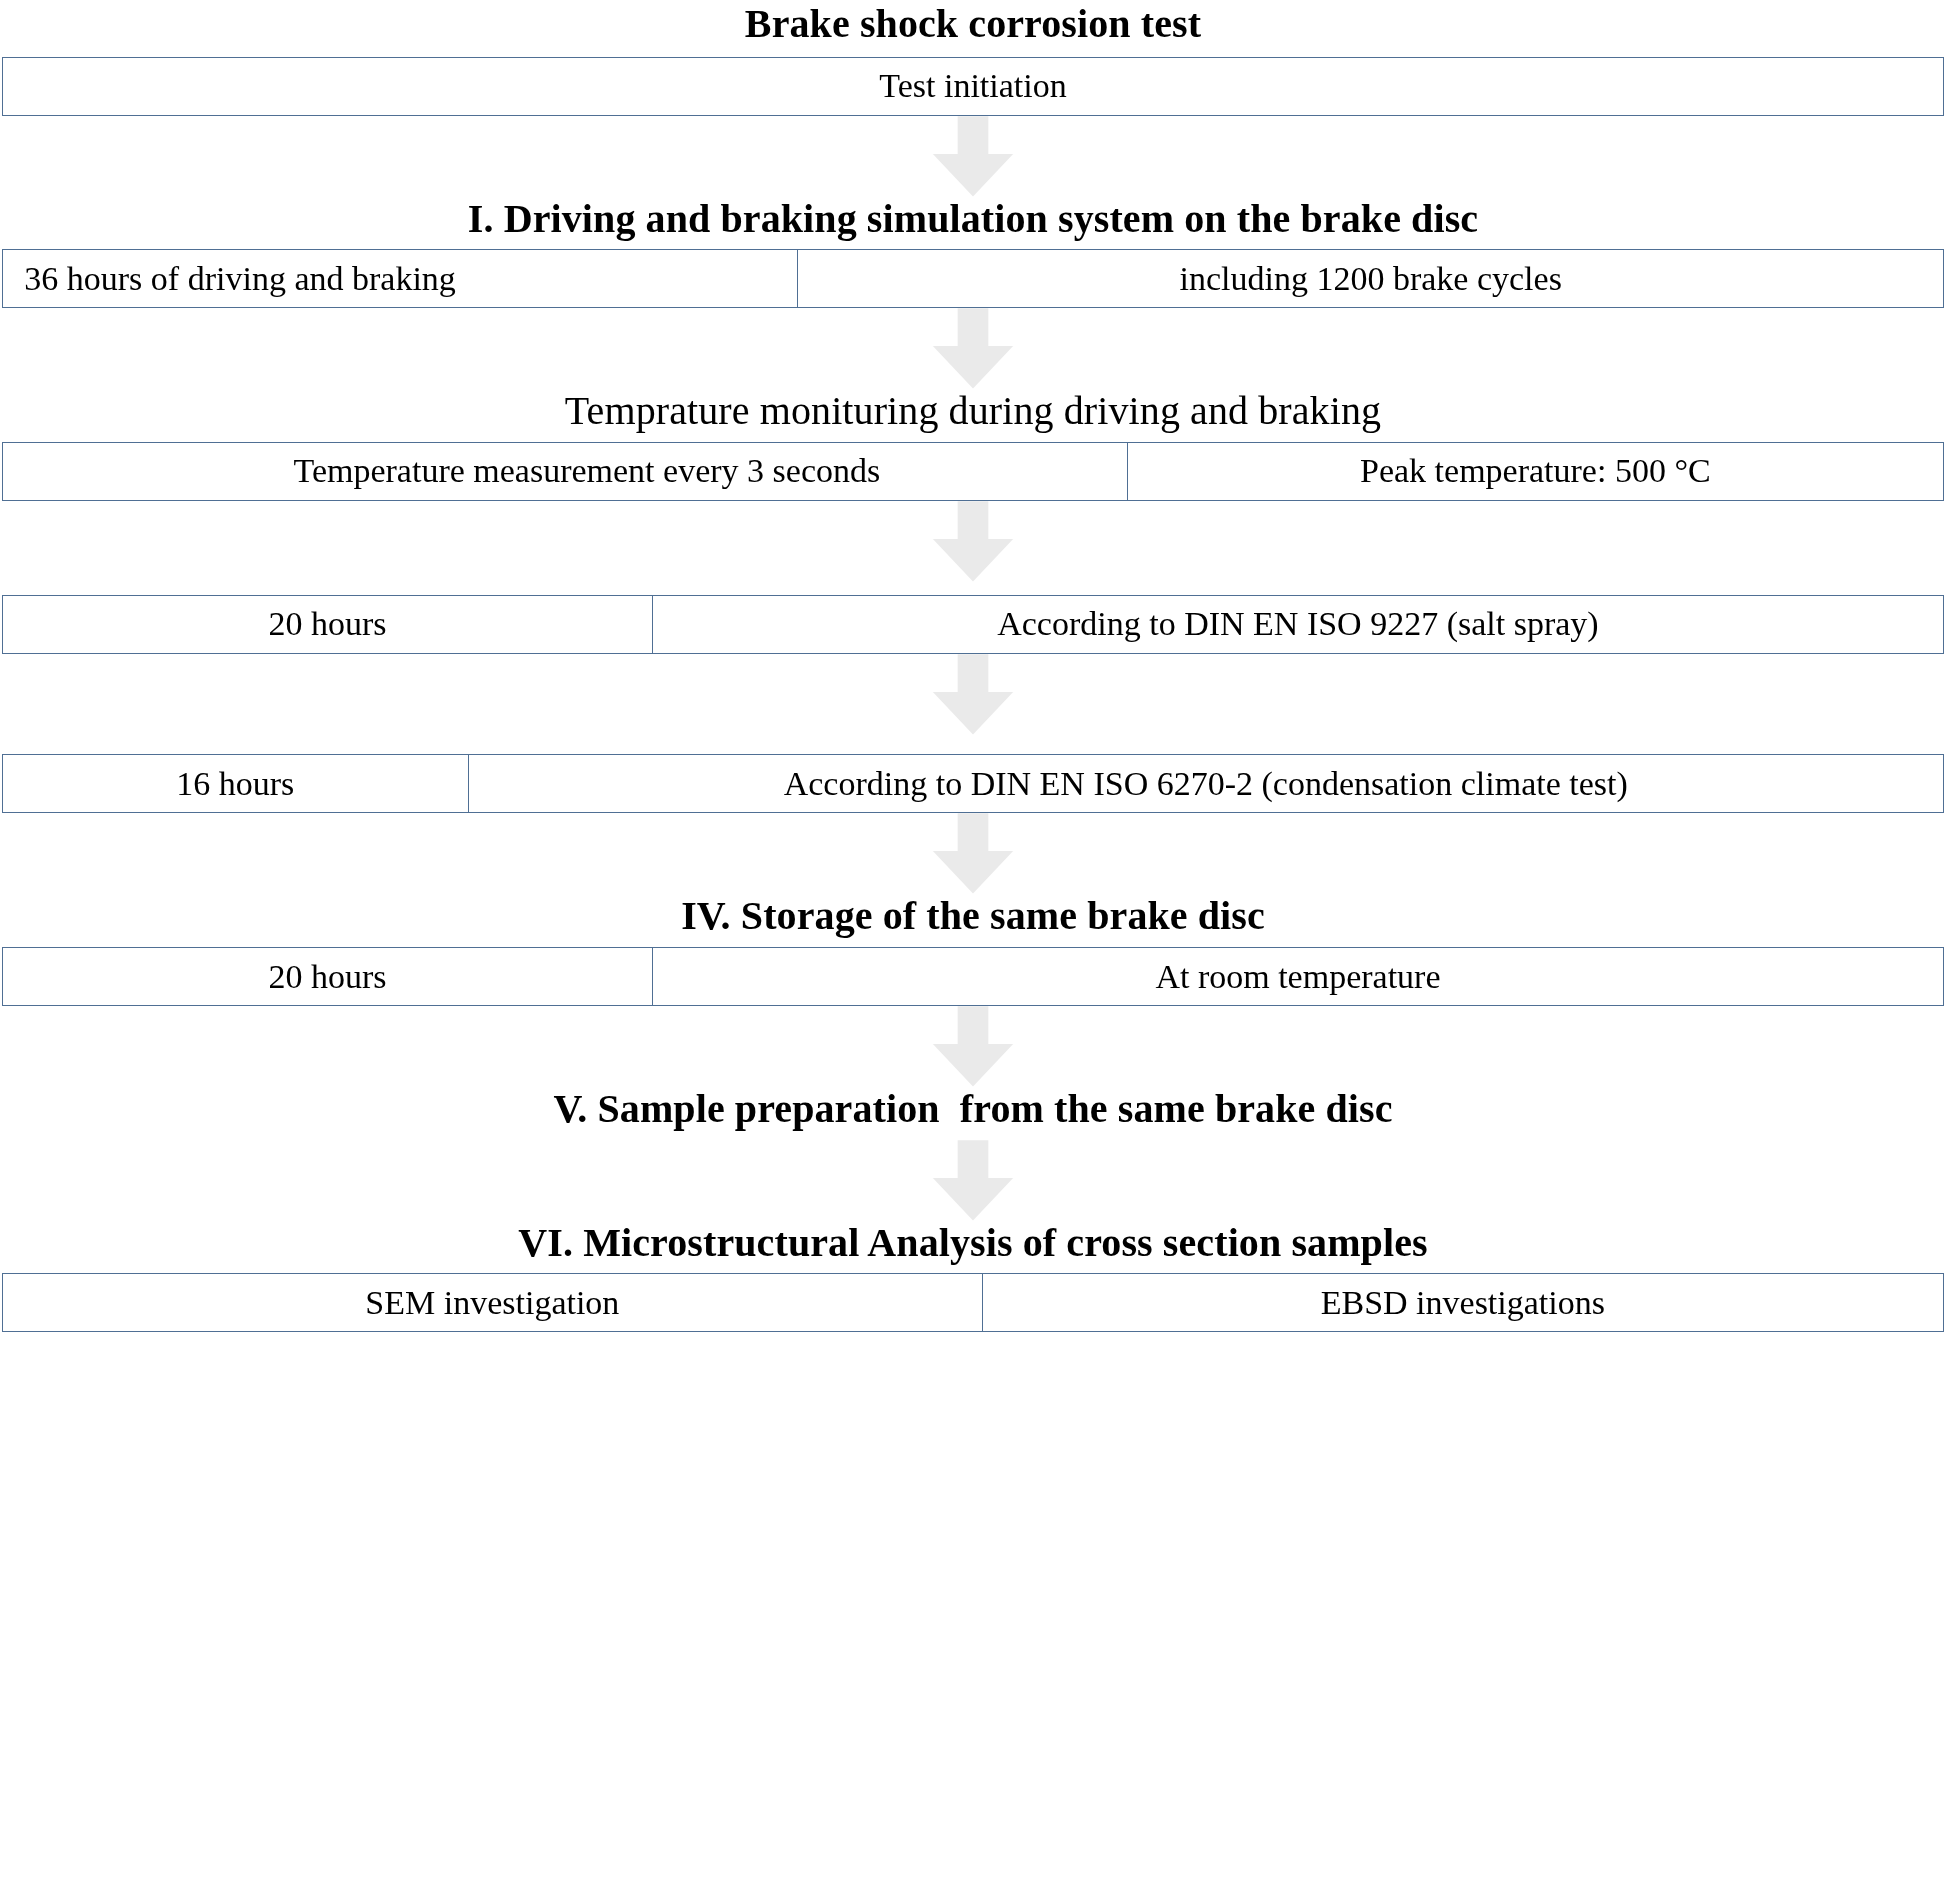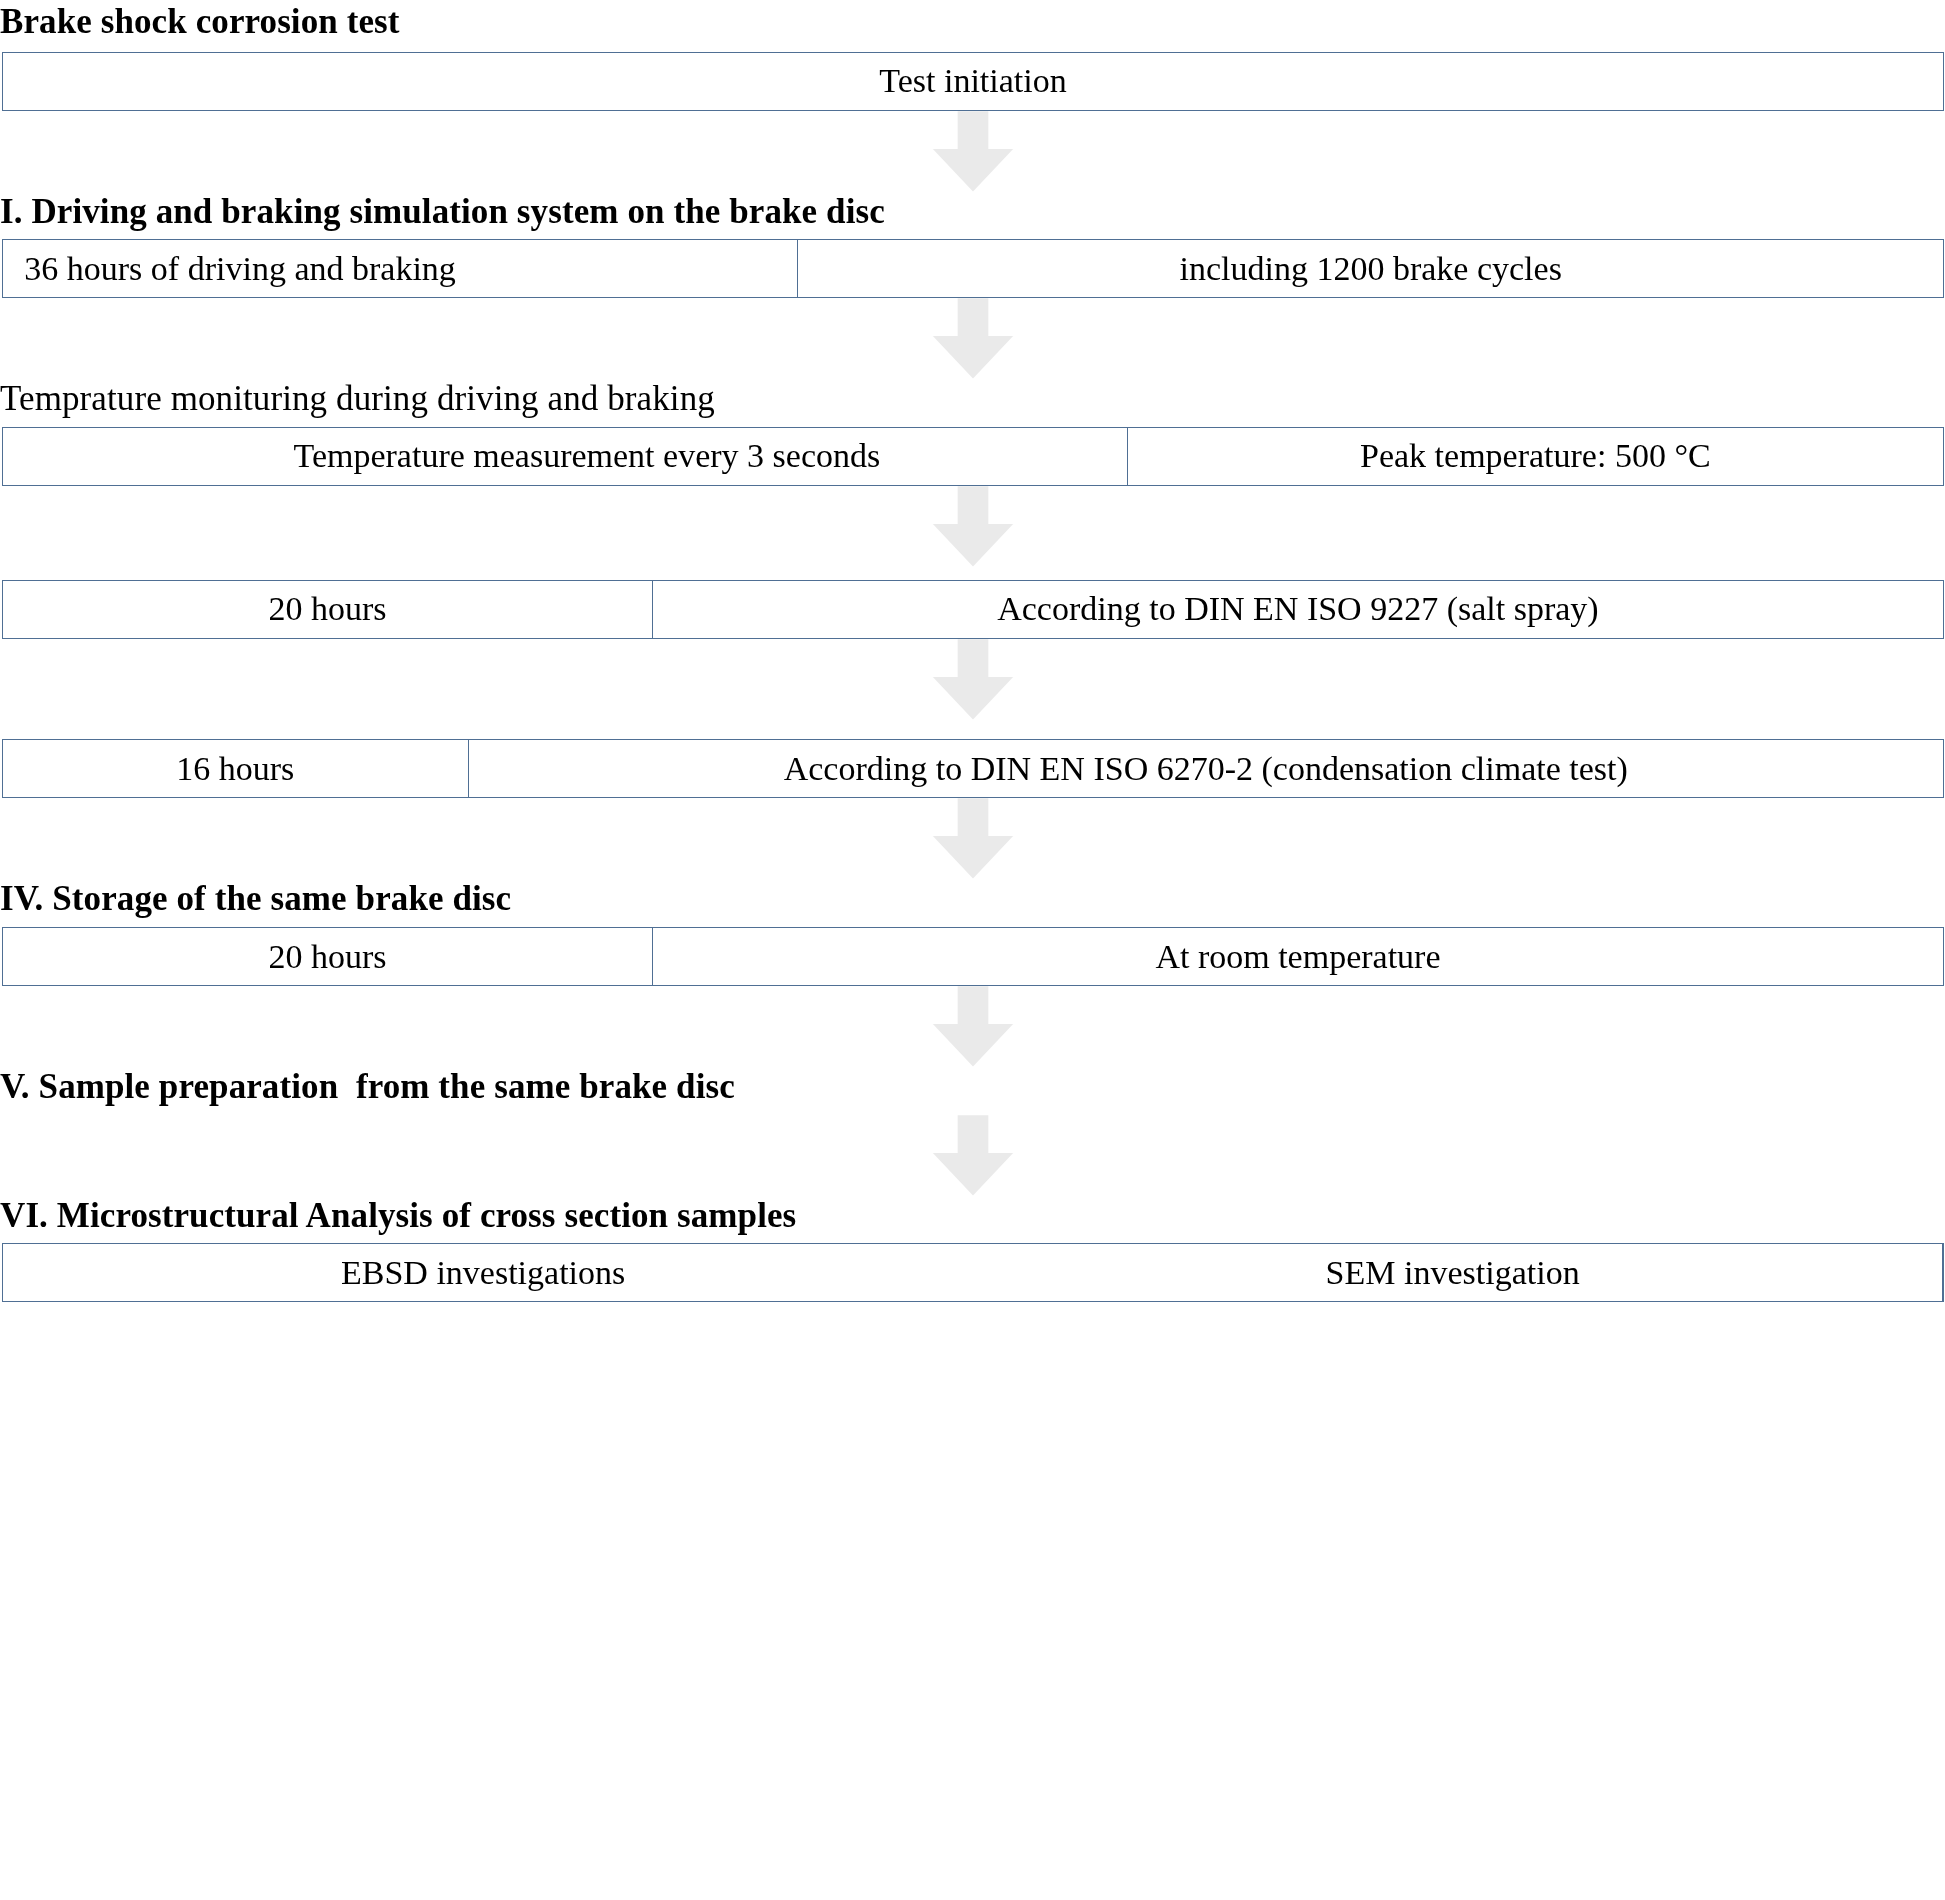--- a/index.html
+++ b/index.html
@@ -17,22 +17,22 @@
 
   .flow {
     position: relative;
     width: 1946px;
     height: 1901px;
     box-sizing: border-box;
   }
 
   
   .heading {
-    text-align: left;
-    font-size: 35px;
+    text-align: center;
+    font-size: 40px;
     line-height: 1.0;
     font-weight: bold;
     letter-spacing: 0.1px;
     white-space: pre;
   }
   .heading.regular {
     font-weight: normal;
   }
 
   
@@ -167,18 +167,18 @@
 
   <div class="arrow-wrap">
     <svg class="arrow" viewBox="0 0 100 70">
       <polygon points="37,0 63,0 63,32 84,32 50,68 16,32 37,32" fill="#eaeaea"></polygon>
     </svg>
   </div>
 
   <div class="heading">VI. Microstructural Analysis of cross section samples</div>
   <div class="sp-18"></div>
   <div class="box" style="border-color: rgb(79, 111, 148);">
+    <div class="cell center divider-right" style="width: 50.5%; border-right-color: rgb(79, 111, 148);">SEM investigation</div>
     <div class="cell center" style="width:49.5%;">EBSD investigations</div>
-    <div class="cell center divider-right" style="width: 50.5%; border-right-color: rgb(79, 111, 148);">SEM investigation</div>
   </div>
 
 </div>
 
 
 </body></html>

